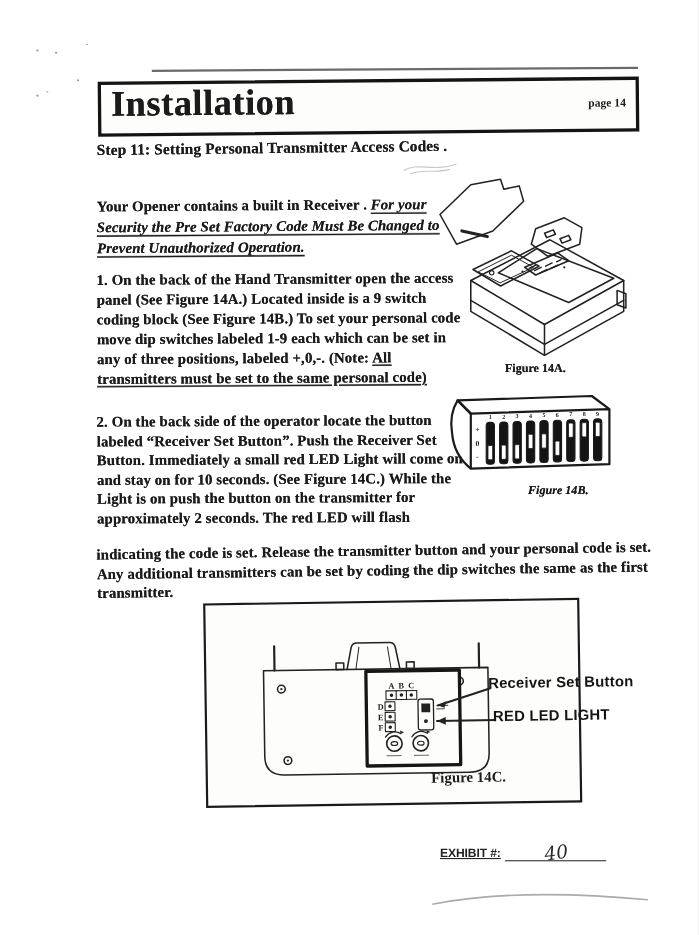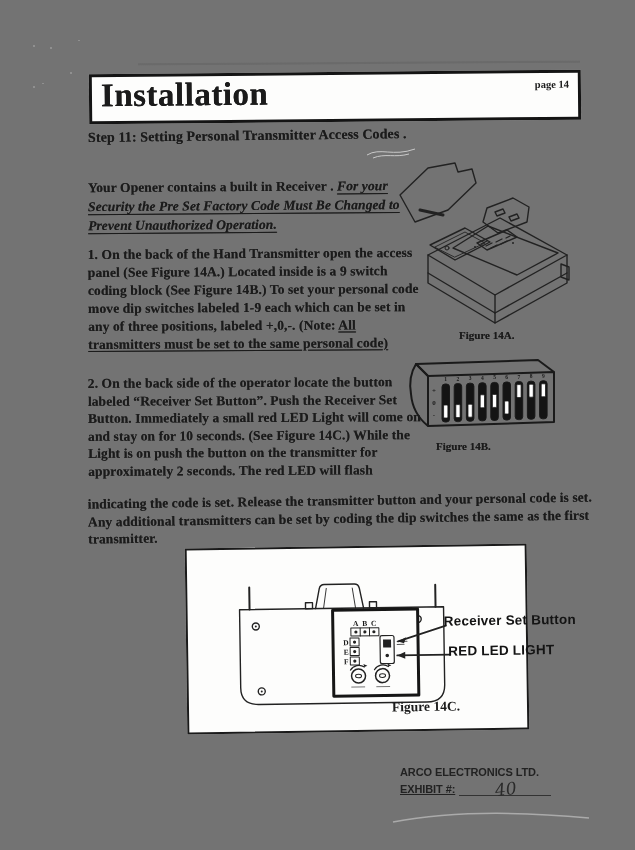--- a/index.html
+++ b/index.html
@@ -1,46 +1,46 @@
 <!DOCTYPE html>
 <html><head>
 <meta charset="utf-8">
 <style>
   html,body{margin:0;padding:0;background:#e8e8e8;}
   .page{
     position:relative;width:635px;height:850px;margin:0 auto;
-    background:#737373;overflow:hidden;
+    background:#ffffff;overflow:hidden;
     font-family:"Liberation Serif",serif;color:#1b1b1b;
   }
   .speck{position:absolute;background:#9a9a9a;border-radius:50%;}
   .scan-topline{position:absolute;left:138px;top:62px;width:442px;height:1.5px;background:#6a6a6a;transform:rotate(-0.35deg);}
   
   .hdr-box{
     position:absolute;left:89px;top:72px;width:486px;height:44px;
     border:3px solid #141414;transform:rotate(-0.55deg);background:#fdfdfc;
   }
   .hdr-title{
     position:absolute;left:9px;top:0px;font-size:33px;font-weight:700;
     letter-spacing:0.5px;text-shadow:0 0 0.5px #222;white-space:nowrap;
   }
-  .hdr-page{position:absolute;right:9px;top:6px;font-size:10.5px;font-weight:700;}
+  .hdr-page{position:absolute;right:9px;top:16px;font-size:10.5px;font-weight:700;}
   
   .tblock{position:absolute;font-weight:700;font-size:13.5px;line-height:18px;letter-spacing:0.1px;text-shadow:0 0 0.4px #333;}
   .u{text-decoration:underline;text-underline-offset:2px;}
   .em-ul{font-style:italic;text-decoration:underline;text-underline-offset:2.5px;}
   .step-heading{left:88px;top:127px;width:330px;font-size:14px;transform:rotate(-0.7deg);}
   .intro{left:88px;top:177px;width:333px;line-height:19px;transform:rotate(-0.4deg);}
   .p1{left:88px;top:245px;width:336px;transform:rotate(-0.35deg);}
   .p2a{left:88px;top:374px;width:338px;line-height:17.5px;transform:rotate(-0.3deg);}
   .p2b{left:88px;top:492px;width:516px;line-height:17.5px;transform:rotate(-0.8deg);}
   
   .figsvg{position:absolute;}
   .figcap{position:absolute;font-weight:700;font-size:11px;text-shadow:0 0 0.4px #333;white-space:nowrap;}
   .cap14a{left:459px;top:329px;}
-  .cap14b{left:436px;top:440px;}
+  .cap14b{left:480px;top:440px;font-style:italic;}
   .fig14c-box{
     position:absolute;left:186px;top:546px;width:338px;height:182px;
     border:2.5px solid #1a1a1a;transform:rotate(-0.85deg);background:#fdfdfc;
     overflow:visible;
   }
   .callout{
     position:absolute;font-family:"Liberation Sans",sans-serif;font-weight:700;
     font-size:13.5px;white-space:nowrap;color:#141414;letter-spacing:0.2px;
   }
   .callout-btn{left:256px;top:67px;}
@@ -244,21 +244,20 @@
         <path d="M262,108 L209,108"></path>
         <path d="M209,108 l8,-3.5 l0,7 Z" fill="#222" stroke="none"></path>
       </g>
     </svg>
     <div class="callout callout-btn">Receiver Set Button</div>
     <div class="callout callout-led">RED LED LIGHT</div>
     <div class="cap14c">Figure 14C.</div>
   </div>
 
   <div class="footer">
-    <div>ARCO ELECTRONICS LTD.</div>
     <div class="exhibit-line">
       <span>EXHIBIT #:</span>
       <span class="exhibit-blank"><span class="handwritten">40</span></span>
     </div>
   </div>
 
   <svg class="curl" width="212" height="26" viewBox="0 0 212 26">
     <path d="M8,16 C60,6 130,5 204,12" stroke="#aaa" stroke-width="1.5" fill="none"></path>
   </svg>
 

